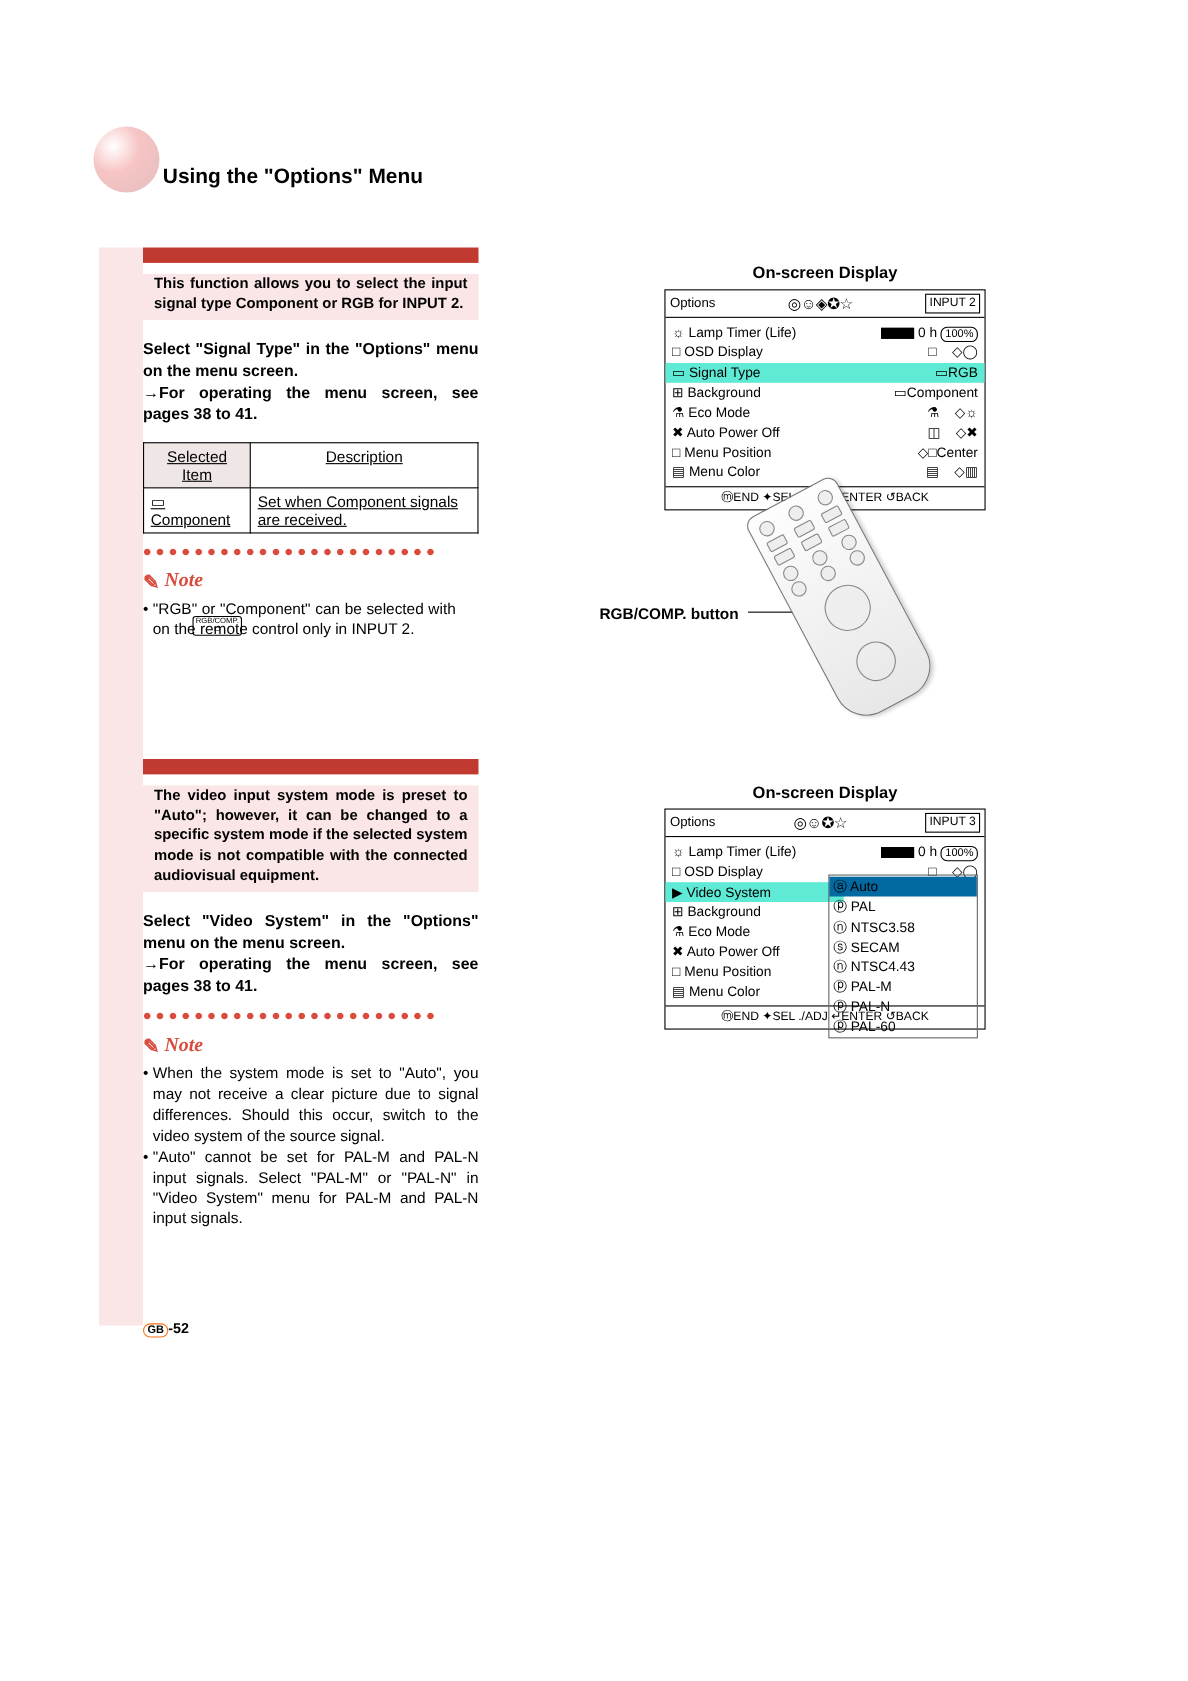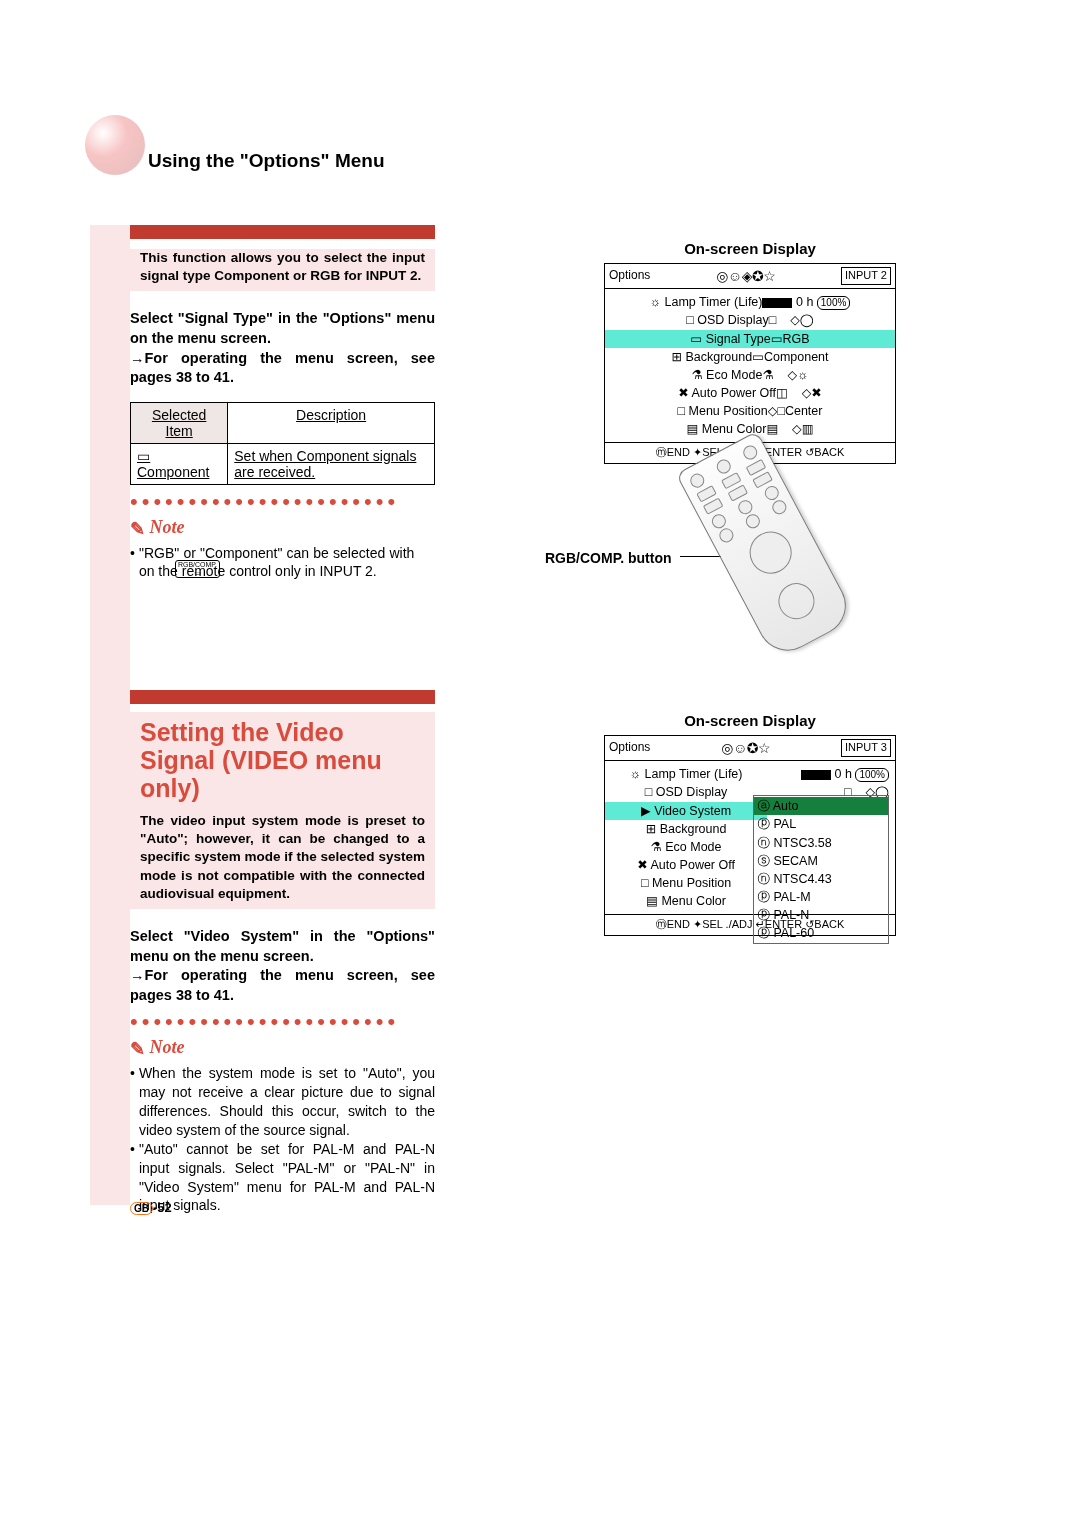--- a/index.html
+++ b/index.html
@@ -170,21 +170,21 @@
     border: 1px solid #000;
     padding: 0 3px;
     font-size: 11px;
   }
   .osd-body {
     padding: 4px 6px;
     min-height: 140px;
   }
   .osd-row {
     display: flex;
-    justify-content: center;
+    justify-content: space-between;
     white-space: nowrap;
   }
   .osd-row.selected {
     background: #5eead4;
     margin: 0 -6px;
     padding: 0 6px;
   }
   .osd-footer {
     border-top: 1px solid #000;
     padding: 2px 4px;
@@ -310,21 +310,20 @@
         <span>"RGB" or "Component" can be selected with &nbsp;&nbsp;&nbsp;&nbsp; on the remote control only in INPUT 2.</span>
         <span class="icon-small" style="position:absolute;left:36px;top:16px;font-size:7px;line-height:8px;text-align:center;">RGB/COMP.<br>▭</span>
       </span>
         </div>
     </div>
   </div>
 
   <div class="left-col" style="top:690px;">
     <div class="red-bar"></div>
     <div class="pink-block">
-      <div class="pink-title">Setting the Video Signal (VIDEO menu only)</div>
       <div class="bold-intro">The video input system mode is preset to "Auto"; however, it can be changed to a specific system mode if the selected system mode is not compatible with the connected audiovisual equipment.</div>
     </div>
     <div class="bold-step">Select "Video System" in the "Options" menu on the menu screen.</div>
     <div class="ref">→For operating the menu screen, see pages 38 to 41.</div>
 
     <div class="dotted-rule">•••••••••••••••••••••••</div>
     <div class="note-label">
       <span class="note-icon">✎</span>
       <span>Note</span>
     </div>
@@ -437,21 +436,21 @@
             <div class="osd-row">⚗ Eco Mode</div>
             <div class="osd-row">✖ Auto Power Off</div>
             <div class="osd-row">□ Menu Position</div>
             <div class="osd-row">▤ Menu Color</div>
           </div>
         <div style="position:absolute;right:6px;top:4px;width:44%;" id="osd2-right-top">
             <div style="text-align: right;"><span class="bar-pill"></span> 0 h  <span class="pct-pill">100%</span></div>
             <div style="text-align: right;">□&nbsp;&nbsp;&nbsp;&nbsp;◇◯</div>
           </div>
         <div style="position:absolute;right:6px;top:34px;width:44%;border:1px solid #666;padding:1px 3px;" id="osd2-options">
-            <div style="background: #15803d; margin: 0px -3px; padding: 0px 3px;">ⓐ Auto</div>
+            <div style="background: #0369a1; margin: 0px -3px; padding: 0px 3px;">ⓐ Auto</div>
             <div>ⓟ PAL</div>
             <div>ⓝ NTSC3.58</div>
             <div>ⓢ SECAM</div>
             <div>ⓝ NTSC4.43</div>
             <div>ⓟ PAL-M</div>
             <div>ⓟ PAL-N</div>
             <div>ⓟ PAL-60</div>
           </div>
       </div>
       <div class="osd-footer">ⓜEND ✦SEL ./ADJ ↵ENTER ↺BACK</div>

